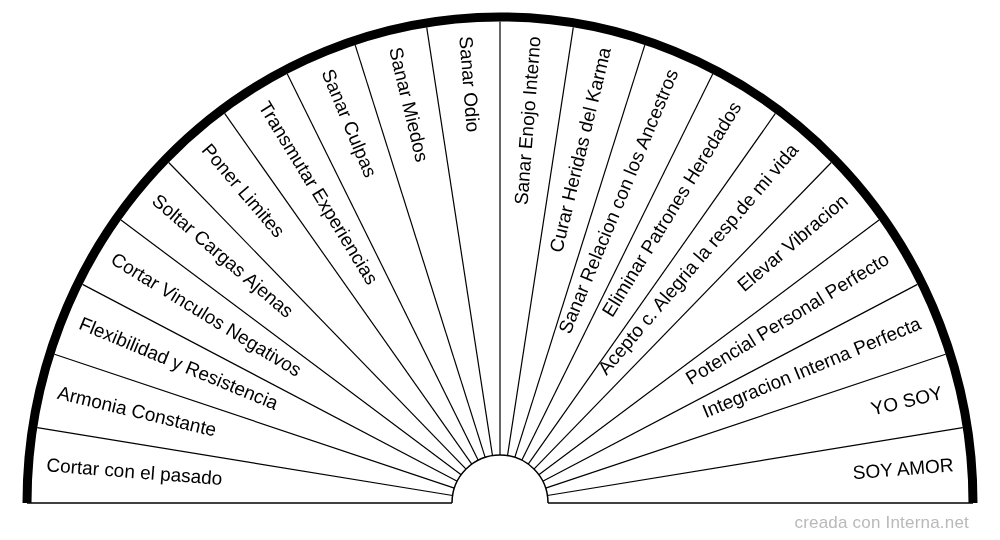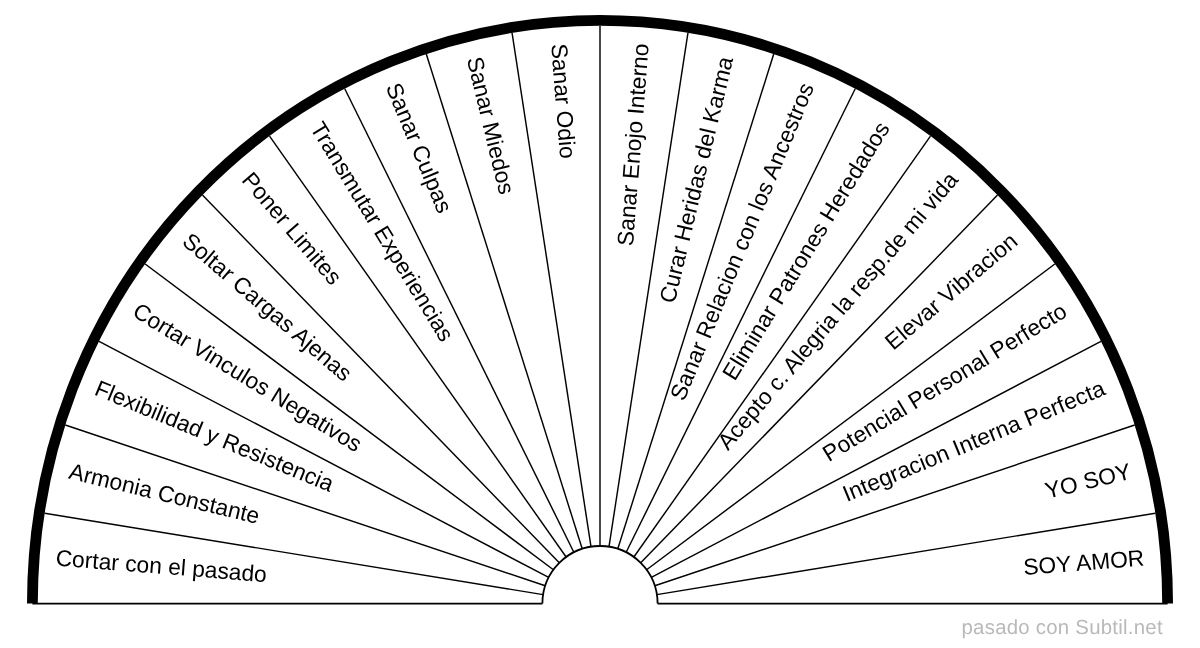--- a/index.html
+++ b/index.html
@@ -70,14 +70,14 @@
       <text x="606.217640554437" y="47.93087725388739" text-anchor="end" dominant-baseline="middle" font-size="19" fill="#000000" transform="rotate(-76.5 606.217640554437 47.93087725388739)">Curar Heridas del Karma</text>
       <text x="674.1209617261159" y="70.6243787847178" text-anchor="end" dominant-baseline="middle" font-size="19" fill="#000000" transform="rotate(-67.5 674.1209617261159 70.6243787847178)">Sanar Relacion con los Ancestros</text>
       <text x="737.7368469457567" y="103.96440308228489" text-anchor="end" dominant-baseline="middle" font-size="19" fill="#000000" transform="rotate(-58.5 737.7368469457567 103.96440308228489)">Eliminar Patrones Heredados</text>
       <text x="795.4988619902335" y="147.1300080991855" text-anchor="end" dominant-baseline="middle" font-size="19" fill="#000000" transform="rotate(-49.5 795.4988619902335 147.1300080991855)">Acepto c. Alegria la resp.de mi vida</text>
       <text x="845.984714348014" y="199.05831338147402" text-anchor="end" dominant-baseline="middle" font-size="19" fill="#000000" transform="rotate(-40.5 845.984714348014 199.05831338147402)">Elevar Vibracion</text>
       <text x="887.9512747811119" y="258.470671712936" text-anchor="end" dominant-baseline="middle" font-size="19" fill="#000000" transform="rotate(-31.5 887.9512747811119 258.470671712936)">Potencial Personal Perfecto</text>
       <text x="920.3651872926355" y="323.904153653138" text-anchor="end" dominant-baseline="middle" font-size="19" fill="#000000" transform="rotate(-22.5 920.3651872926355 323.904153653138)">Integracion Interna Perfecta</text>
       <text x="942.4283137809429" y="393.74756971543627" text-anchor="end" dominant-baseline="middle" font-size="19" fill="#000000" transform="rotate(-13.5 942.4283137809429 393.74756971543627)">YO SOY</text>
       <text x="953.5973868485733" y="466.28114319936856" text-anchor="end" dominant-baseline="middle" font-size="19" fill="#000000" transform="rotate(-4.5 953.5973868485733 466.28114319936856)">SOY AMOR</text>
     </svg>
-  <div class="watermark" style="color: rgb(185, 185, 185);">pasado con Subtil.net</div>
+  <div class="watermark" style="color: rgb(185, 185, 185);">creada con Interna.net</div>
 </div>
 
 </body></html>

